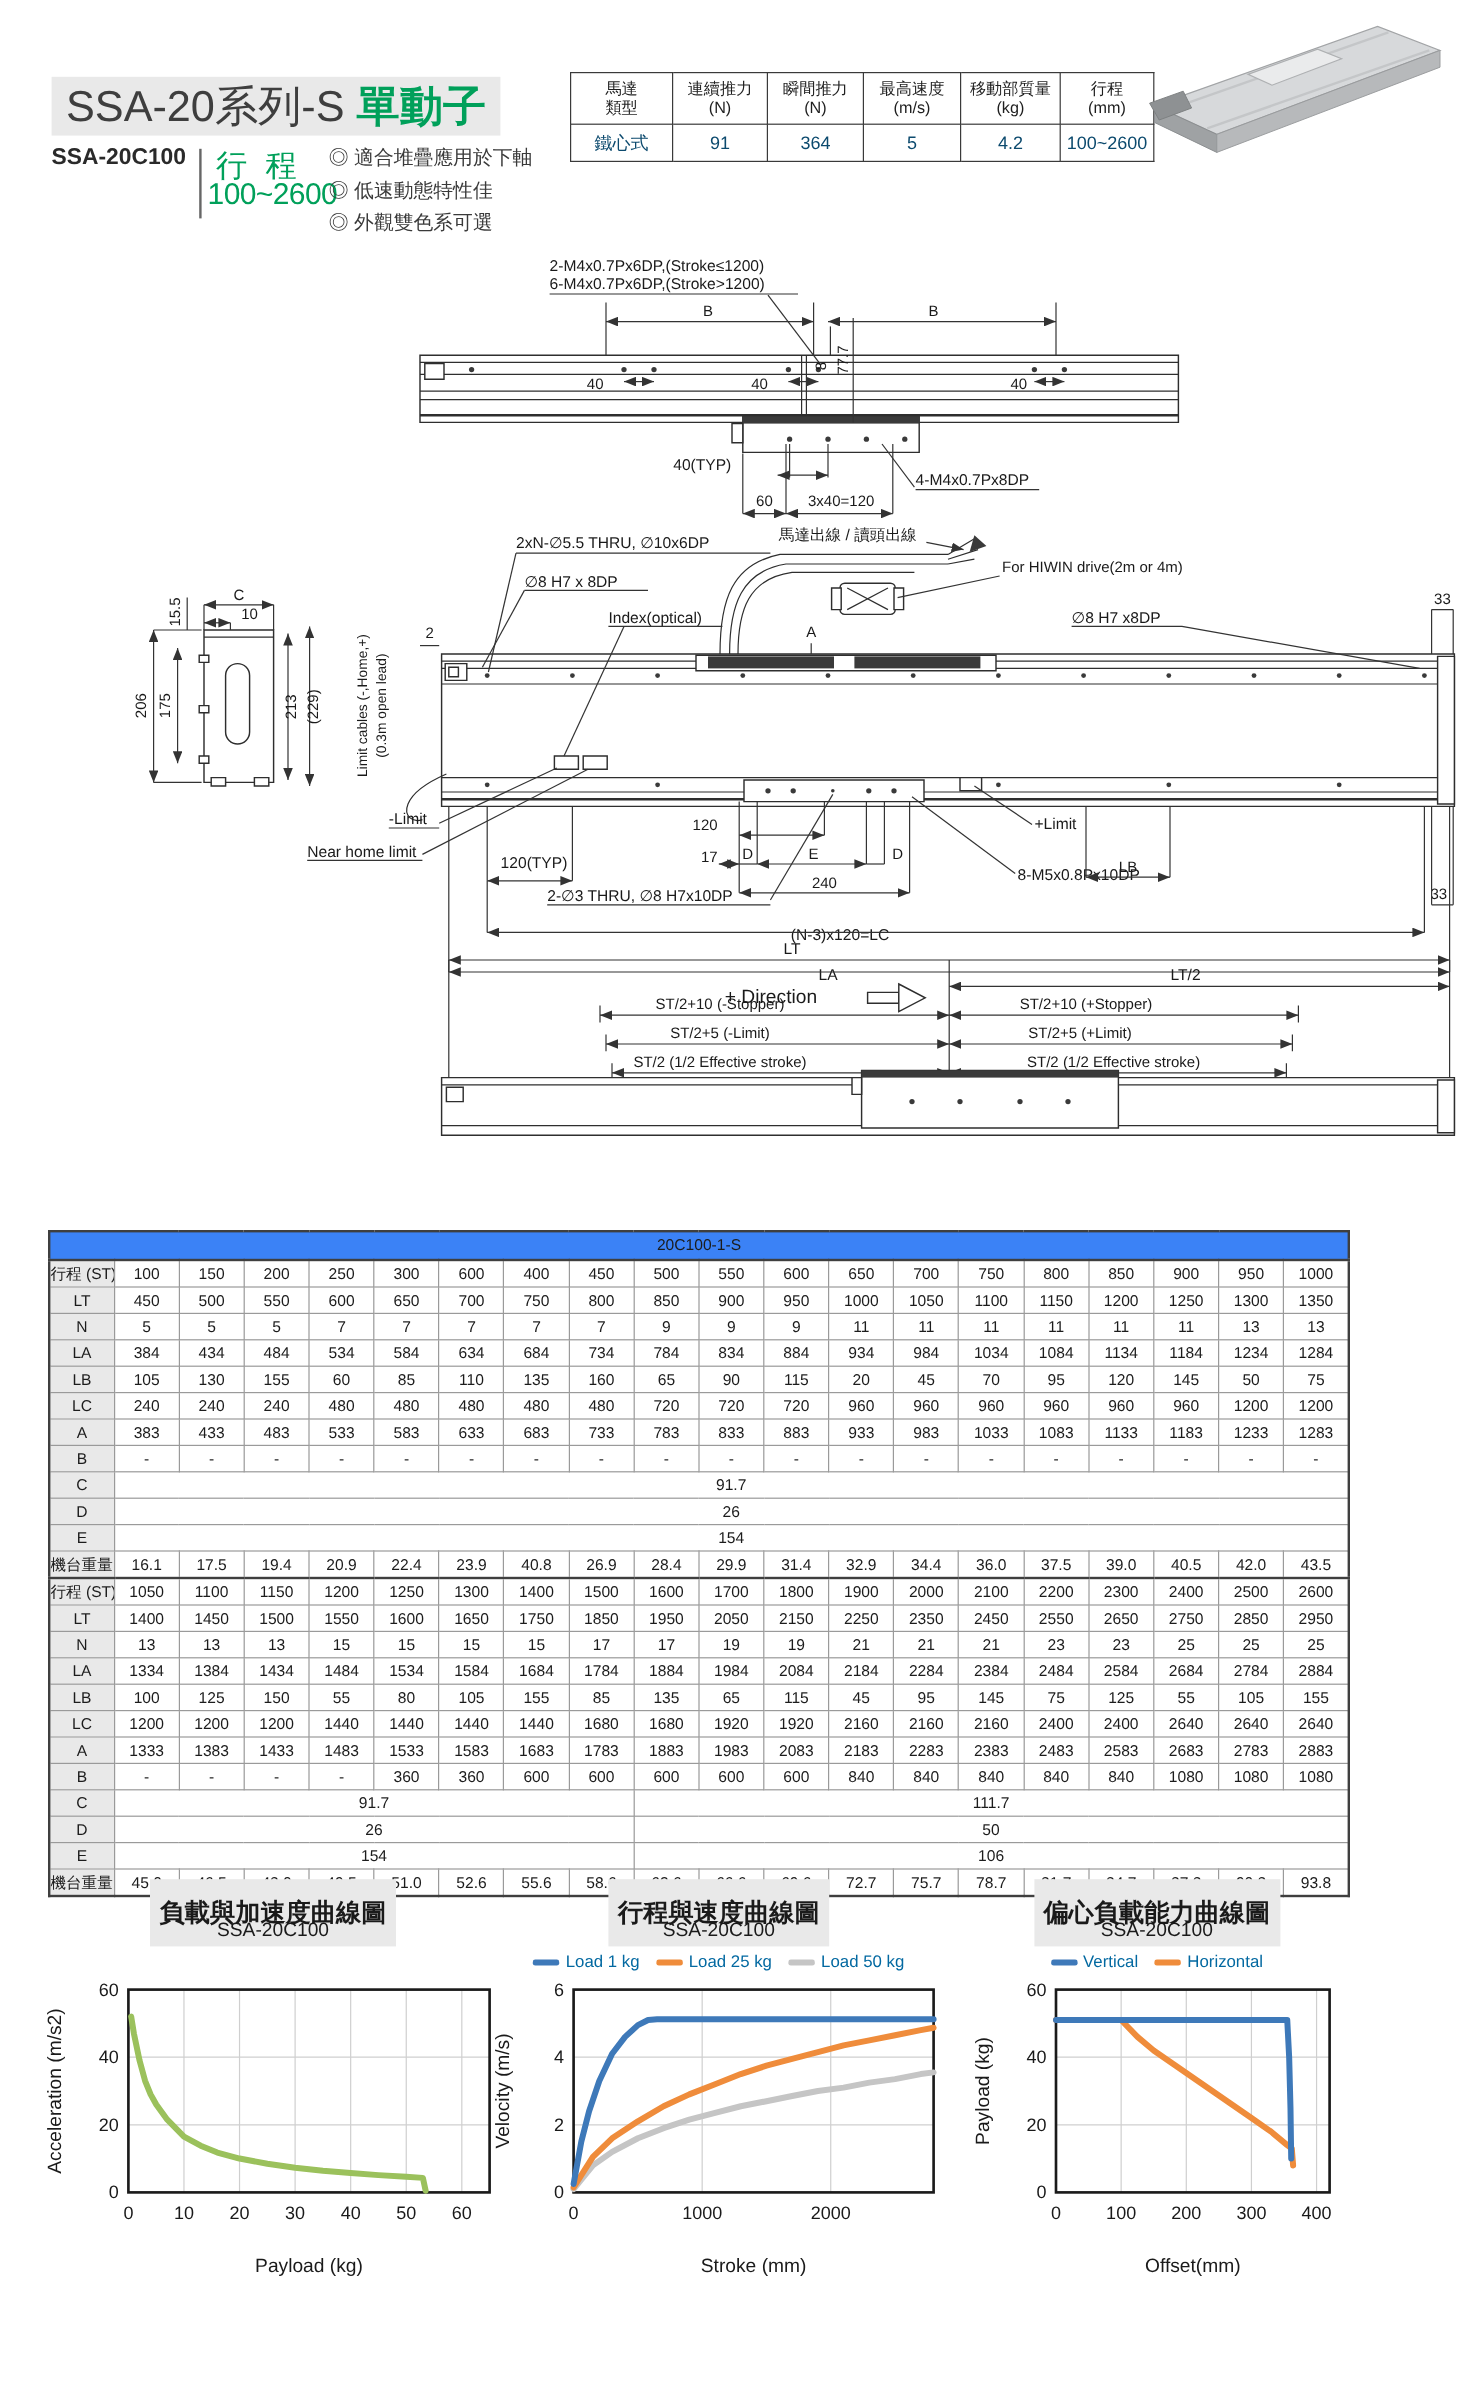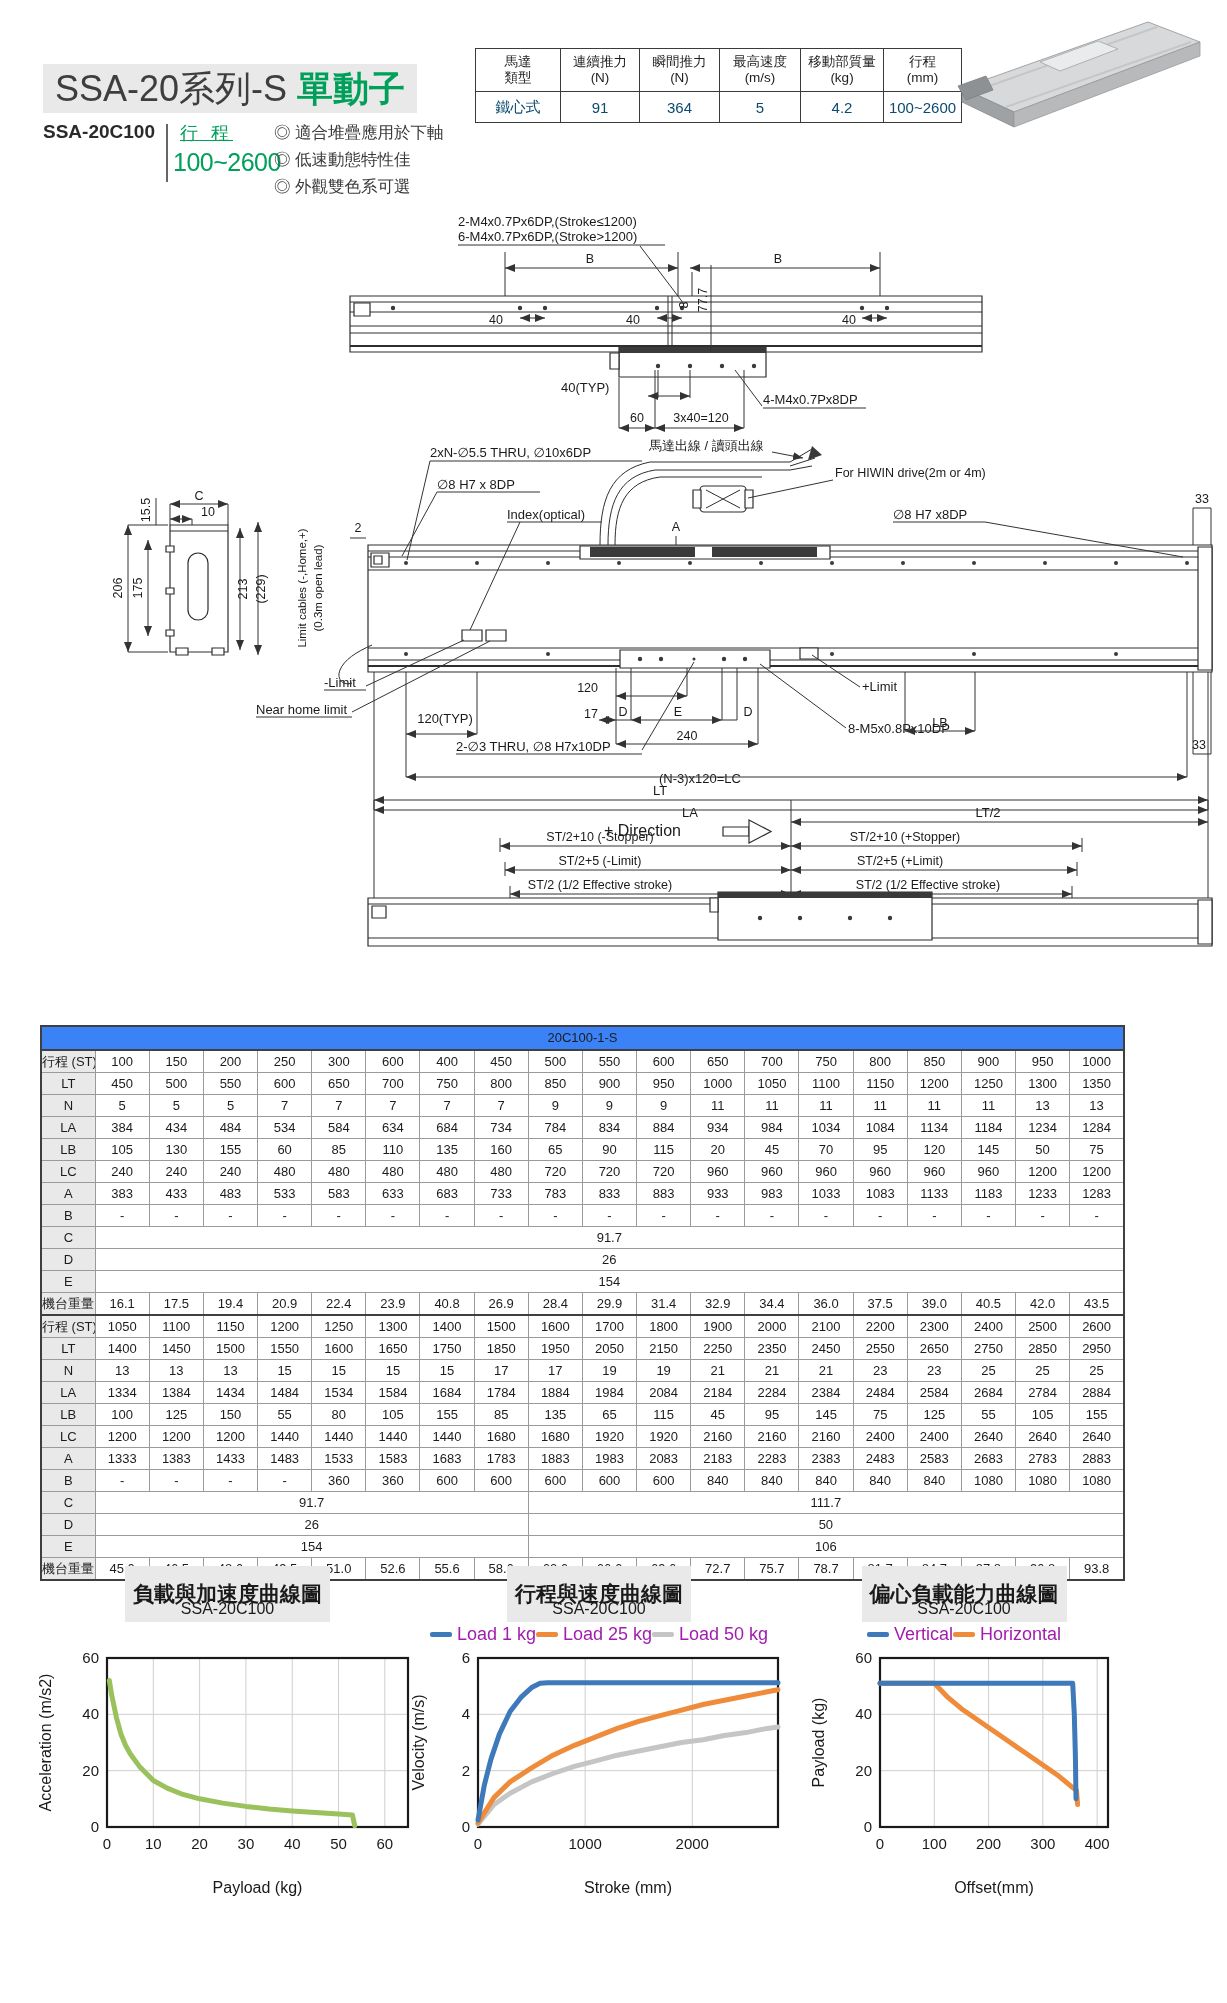--- a/index.html
+++ b/index.html
@@ -6,25 +6,25 @@
   #page{position:relative;width:1227px;height:2003px;background:#fff;overflow:hidden;
         font-family:"Liberation Sans",sans-serif;color:#222;}
   .abs{position:absolute;}
   
   #title-bar{left:43px;top:64px;height:49px;background:#E9E9E9;padding:0 12px;line-height:49px;
              font-size:36px;letter-spacing:0;white-space:nowrap;}
   #title-bar .t1{color:#3E3E3E;}
   #title-bar .t2{color:#00A05A;font-weight:bold;font-family:Liberation Mono, monospace;}
   #model{left:43px;top:121px;font-size:19px;font-weight:bold;color:#2A2A2A;}
   #divider{left:166px;top:124px;width:0;height:58px;border-left:2px solid #666;}
-  #stroke-label{left:180px;top:121px;font-size:18px;color:#00A05A;letter-spacing:4px;text-decoration:underline;}
+  #stroke-label{left:180px;top:121px;font-size:26px;color:#00A05A;letter-spacing:4px;}
   #stroke-range{left:173px;top:148px;font-size:25px;color:#00A05A;letter-spacing:-0.5px;}
   #features{left:274px;top:119px;font-size:16.5px;color:#3A3A3A;line-height:27px;}
   
-  #spec{left:475px;top:48px;border-collapse:collapse;table-layout:fixed;padding-left:32px;}
+  #spec{left:475px;top:60px;border-collapse:collapse;table-layout:fixed;padding-left:32px;}
   #spec th,#spec td{border:1.4px solid #3A3A3A;text-align:center;vertical-align:middle;padding:0;}
   #spec th{font-weight:normal;font-size:13.5px;line-height:16px;height:42px;color:#1E1E1E;}
   #spec td{font-size:15px;height:30px;color:#0c4a6e;}
   
   #draw{left:0;top:0;}
   #draw line,#draw path,#draw rect,#draw circle,#draw polyline{vector-effect:non-scaling-stroke;}
   .ln{stroke:#2E2E2E;stroke-width:1;fill:none;}
   .lnt{stroke:#2E2E2E;stroke-width:2;fill:none;}
   .wh{fill:#fff;stroke:#2E2E2E;stroke-width:1.2;}
   .dk{fill:#3A3A3A;stroke:none;}
@@ -40,21 +40,21 @@
       font-size:13px;line-height:20px;height:21px;color:#1C1C1C;font-weight:normal;overflow:hidden;white-space:nowrap;}
   #dim-table th.hdr{background:#3b82f6;height:22px;border-bottom:2px solid #3F3F3F;}
   #dim-table th.lab{background:#E9E9E9;width:93px;}
   #dim-table tr.blk th,#dim-table tr.blk td{border-top:2px solid #3F3F3F;}
   
   .chart{position:absolute;top:1566px;text-align:center;}
   .c-title{height:34px;}
   .c-title-box{display:inline-block;background:#E9E9E9;color:#1A1A1A;font-size:21px;
                padding:14px 8px;font-weight:bold;}
   .c-sub{height:24px;font-size:16px;color:#1A1A1A;}
-  .c-legend{height:20px;display:flex;justify-content:center;align-items:center;font-size:18px;color:#a21caf;}
+  .c-legend{height:20px;display:flex;justify-content:center;align-items:center;gap:14px;font-size:14px;color:#0369a1;}
   .c-legend .sw{display:inline-block;width:22px;height:5px;border-radius:2px;margin-right:5px;vertical-align:middle;}
   .tick{font-size:15px;fill:#1A1A1A;}
   .alab{font-size:16px;fill:#1A1A1A;}
   
   #notes{left:38px;top:1900px;font-size:17px;color:#2F2F2F;line-height:28px;}
 </style>
 </head>
 <body>
 
 <div id="page">

